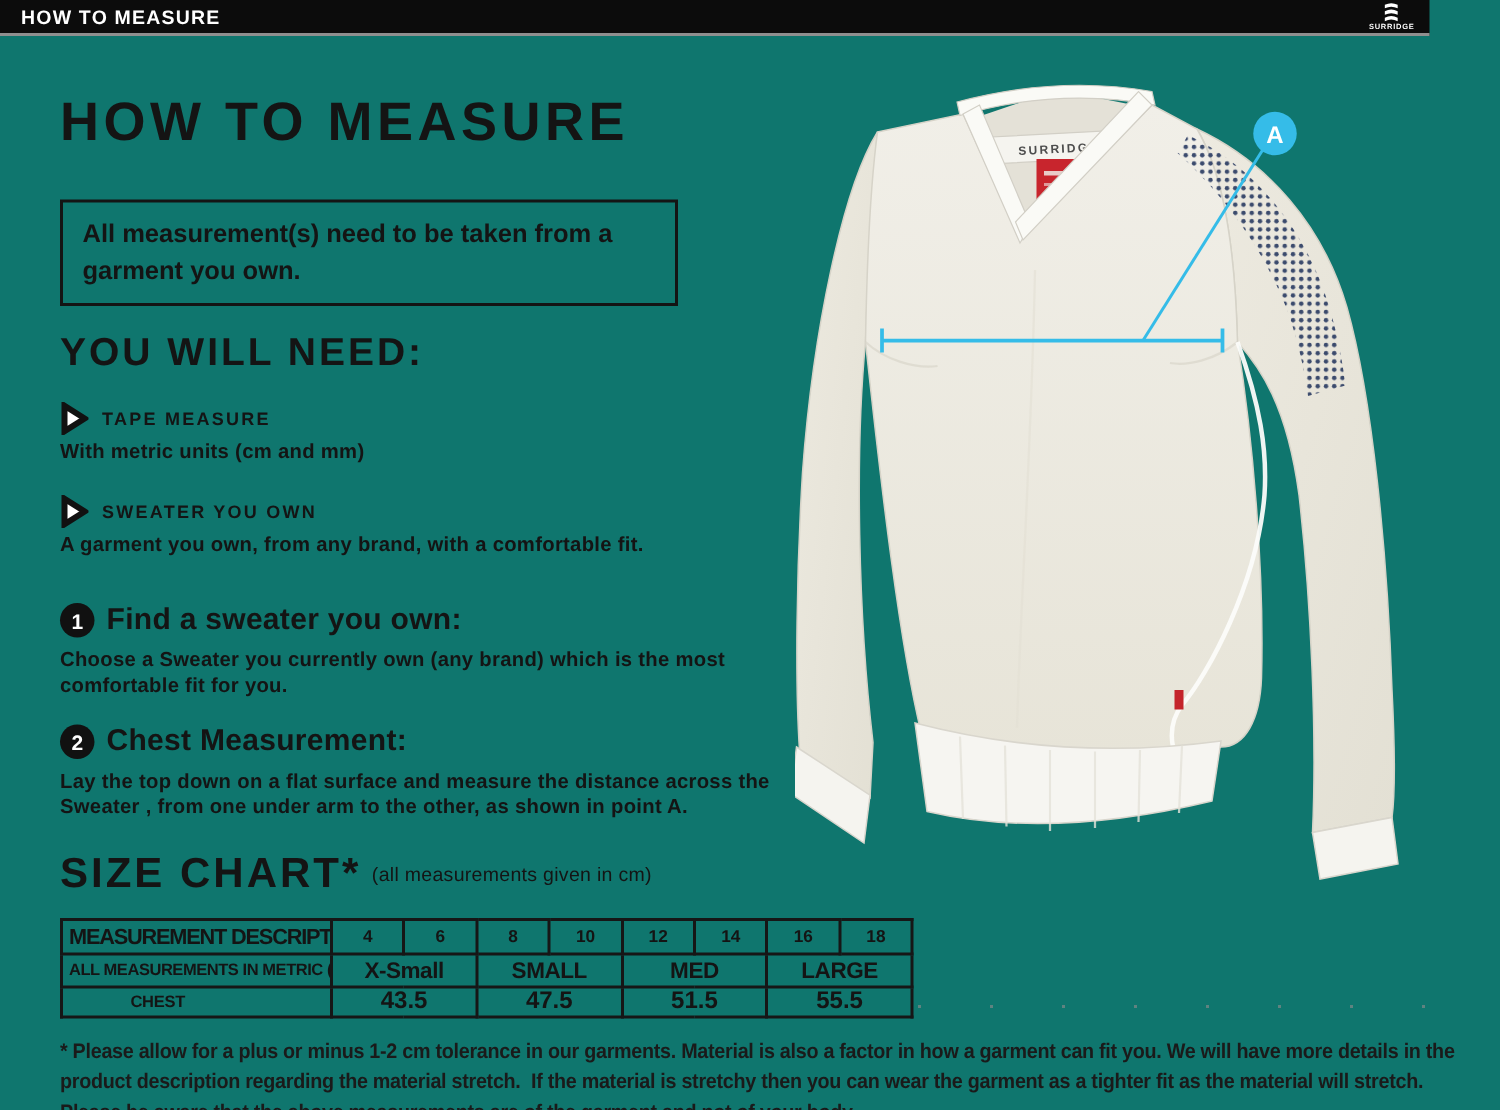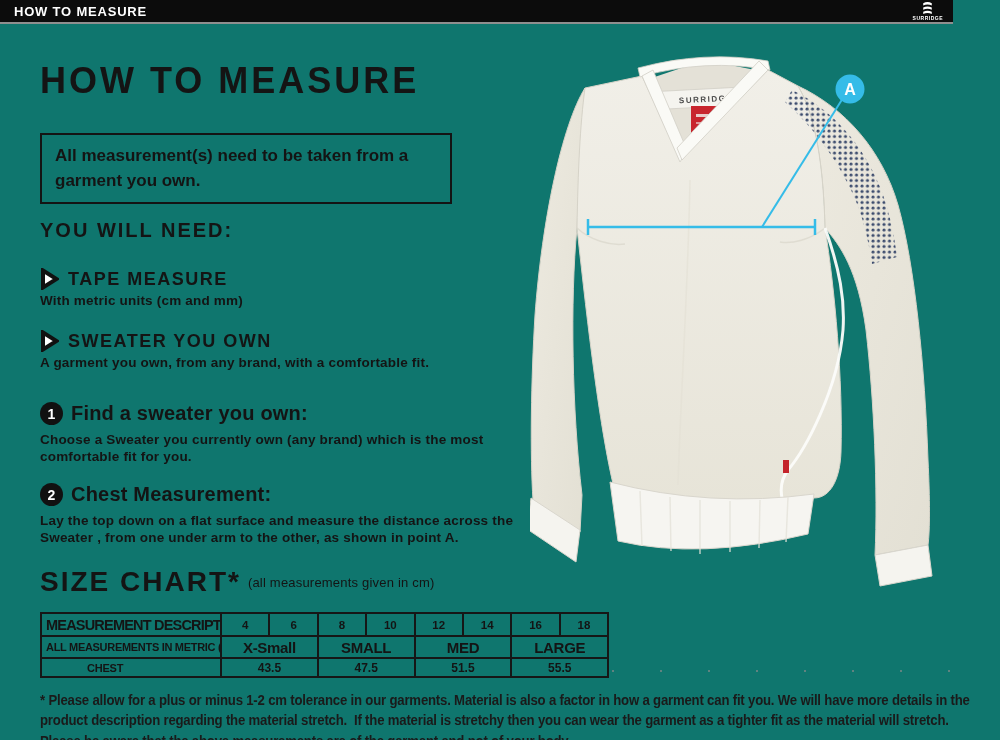--- a/index.html
+++ b/index.html
@@ -11,25 +11,25 @@
           border-bottom:2px solid #8f8f8f;display:flex;align-items:center;
           justify-content:space-between;box-sizing:border-box;padding:0 6px 0 14px;}
   .topbar-title{color:#fff;font-size:13px;font-weight:bold;letter-spacing:.8px;}
   .logo{display:flex;flex-direction:column;align-items:center;line-height:1;margin-right:4px;}
   .logo-text{color:#fff;font-size:5px;font-weight:bold;letter-spacing:.5px;margin-top:1px;}
 
   
   .h1{position:absolute;left:40px;top:60px;font-size:36px;font-weight:bold;letter-spacing:3px;}
   .notice{position:absolute;left:40px;top:121px;width:412px;box-sizing:border-box;
           border:2px solid #141414;padding:9px 13px;font-size:17px;font-weight:bold;line-height:1.45;margin-top:12px;}
-  .need-h{position:absolute;left:40px;top:219px;font-size:20px;font-weight:bold;letter-spacing:2px;}
+  .need-h{position:absolute;left:40px;top:219px;font-size:26px;font-weight:bold;letter-spacing:2px;}
   .need-item{position:absolute;left:40px;}
   .need-item.i1{top:268px;} .need-item.i2{top:330px;}
   .need-row{display:flex;align-items:center;gap:9px;}
-  .need-label{font-size:18px;font-weight:bold;letter-spacing:1.5px;}
+  .need-label{font-size:12px;font-weight:bold;letter-spacing:1.5px;}
   .need-desc{font-size:13.5px;font-weight:bold;margin-top:3px;letter-spacing:.2px;}
 
   .step{position:absolute;left:40px;width:478px;}
   .step.s1{top:402px;} .step.s2{top:483px;}
   .step-row{display:flex;align-items:center;gap:8px;}
   .step-badge{width:23px;height:23px;border-radius:50%;background:#111;color:#fff;
               display:flex;align-items:center;justify-content:center;
               font-size:14px;font-weight:bold;flex:0 0 23px;}
   .step-title{font-size:20px;font-weight:bold;letter-spacing:.2px;}
   .step-desc{font-size:13.5px;font-weight:bold;line-height:1.28;margin-top:6px;letter-spacing:.2px;}
@@ -44,21 +44,21 @@
           overflow:hidden;text-align:center;vertical-align:middle;}
   .tbl .r1 td{height:21px;}
   .tbl .r2 td{height:20px;}
   .tbl .r3 td{height:17px;}
   .tbl .lbl{text-align:left;}
   .tbl .desc-lbl{font-size:14.5px;letter-spacing:-.8px;}
   .tbl .size-n{font-size:11.5px;}
   .tbl .metric-lbl{font-size:11px;letter-spacing:-.3px;}
   .tbl .grp{font-size:15px;letter-spacing:-.3px;}
   .tbl .meas-lbl{font-size:11px;letter-spacing:-.2px;padding-left:45px;}
-  .tbl .val{font-size:12px;}
+  .tbl .val{font-size:16px;}
 
   .dotline{position:absolute;left:612px;top:670px;width:358px;height:2px;opacity:.65;
            background:repeating-linear-gradient(90deg,#8a8a8a 0 2px,transparent 2px 48px);}
 
   .footnote{position:absolute;left:40px;top:690px;width:1015px;font-size:14px;font-weight:bold;
             line-height:1.45;letter-spacing:-.2px;transform:scaleX(.94);transform-origin:0 0;
             white-space:pre-wrap;color:#1a1a1a;}
 
   
   .sweater-wrap{position:absolute;left:530px;top:30px;width:470px;height:570px;}

